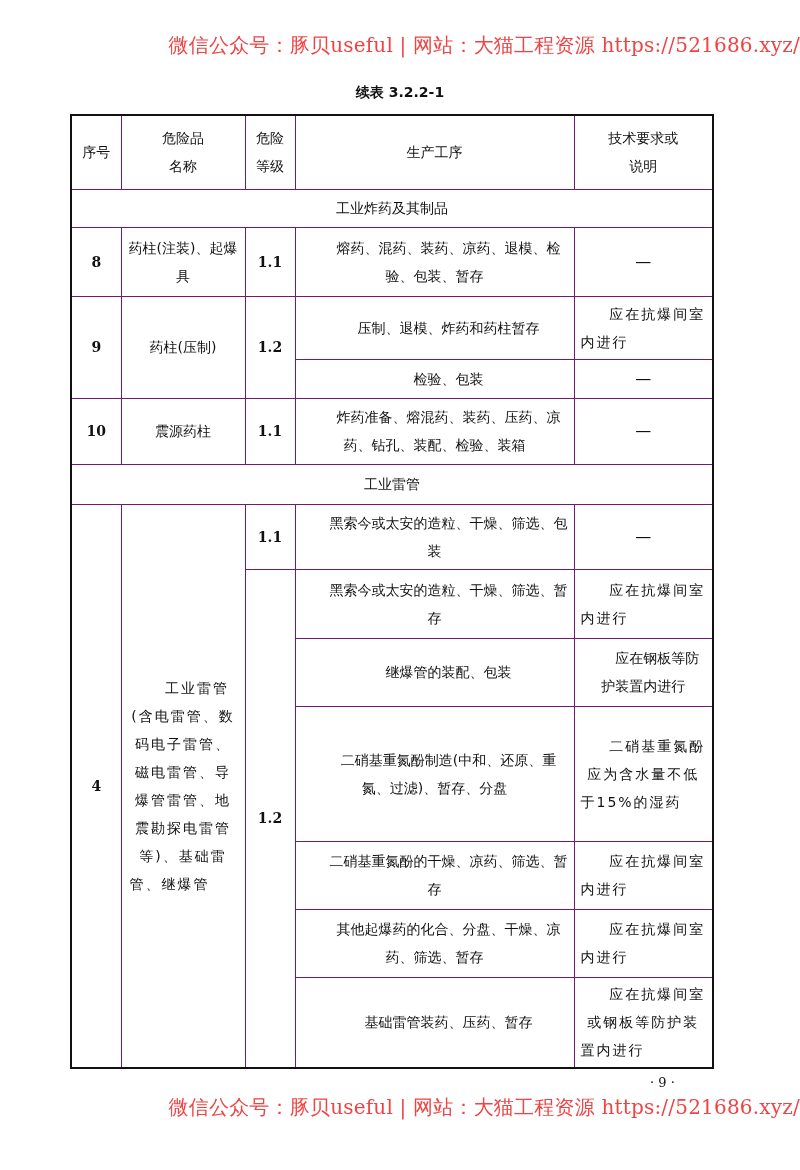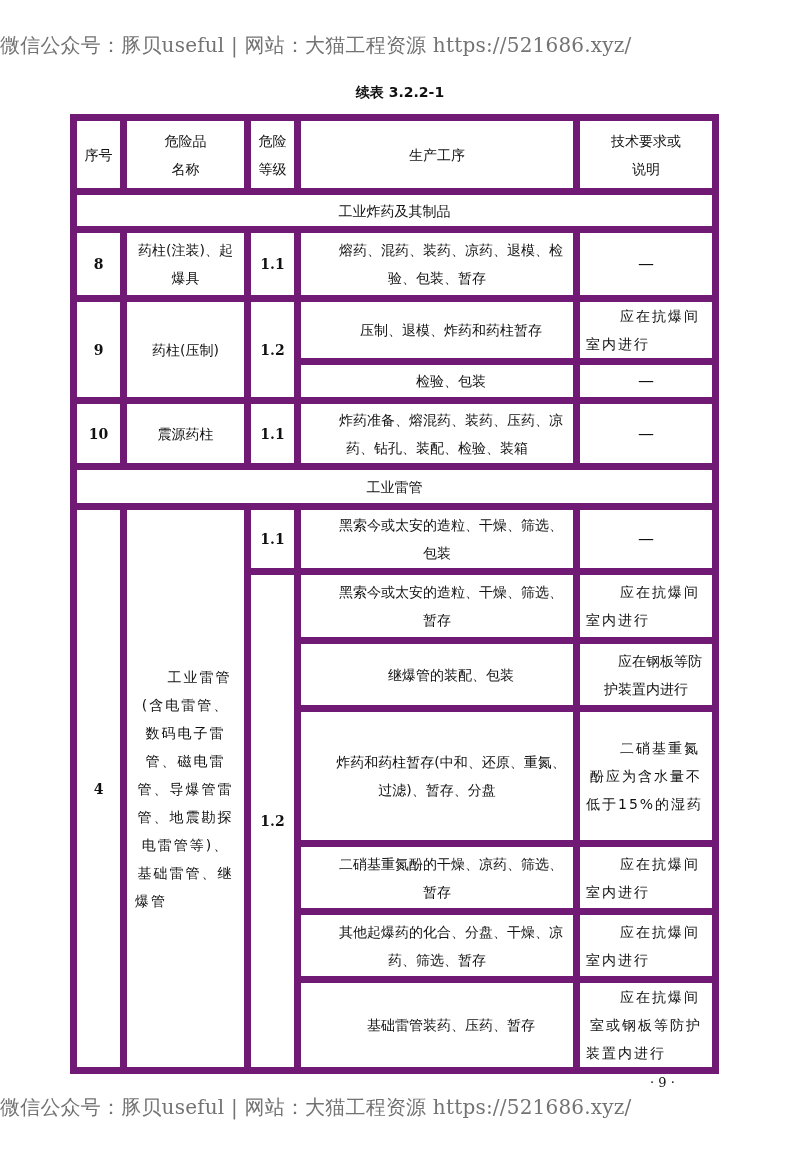--- a/index.html
+++ b/index.html
@@ -1,29 +1,29 @@
 <!DOCTYPE html>
 <html><head>
 <meta charset="utf-8">
 <style>
   html, body { margin:0; padding:0; background:#ffffff; }
   body { width:800px; height:1170px; position:relative; overflow:hidden;
          font-family: "DejaVu Sans", "Liberation Sans", sans-serif; color:#111; }
-  .watermark { position:absolute; left:0; width:800px; text-align:left;
+  .watermark { position:absolute; left:0; width:800px; text-align:right;
                font-family:"DejaVu Serif","Liberation Serif", serif; font-size:20px;
-               color:#737373; letter-spacing:0.2px; white-space:nowrap; }
+               color:#ef4444; letter-spacing:0.2px; white-space:nowrap; }
   .wm-top { top:32px; }
   .wm-bottom { top:1094px; }
   .caption { position:absolute; top:84px; left:0; width:800px; text-align:center;
              font-size:14px; font-weight:bold; }
   .page-no { position:absolute; top:1075px; left:650px; font-size:13px;
              font-family:"DejaVu Serif","Liberation Serif", serif; }
   table.t { position:absolute; left:70px; top:114px; width:642px; border-collapse:collapse;
             table-layout:fixed; font-size:14px; }
-  table.t td { border:7px solid #701a75; padding:0 6px; vertical-align:middle; text-align:center;
+  table.t td { border:1px solid #701a75; padding:0 6px; vertical-align:middle; text-align:center;
                line-height:28px; }
   table.t { border:2px solid #111; }
   .left { text-align:center; }
   .indent { text-indent:2em; }
   .num { font-family:"DejaVu Serif","Liberation Serif", serif; font-weight:bold; }
   .section td { font-weight:normal; }
   .dash { font-size:16px; }
   .justify { text-align:center; text-align-last:left; letter-spacing:2px; }
 </style>
 </head>
@@ -104,21 +104,21 @@
   <tr style="height:69px">
     <td class="num" rowspan="6">1.2</td>
     <td class="left indent">黑索今或太安的造粒、干燥、筛选、暂存</td>
     <td class="left justify indent">应在抗爆间室内进行</td>
   </tr>
   <tr style="height:68px">
     <td class="left indent">继爆管的装配、包装</td>
     <td class="left indent">应在钢板等防护装置内进行</td>
   </tr>
   <tr style="height:135px">
-    <td class="left indent">炸药和药柱暂存(中和、还原、重氮、过滤)、暂存、分盘</td>
+    <td class="left indent">二硝基重氮酚制造(中和、还原、重氮、过滤)、暂存、分盘</td>
     <td class="left justify indent">二硝基重氮酚应为含水量不低于15%的湿药</td>
   </tr>
   <tr style="height:68px">
     <td class="left indent">二硝基重氮酚的干燥、凉药、筛选、暂存</td>
     <td class="left justify indent">应在抗爆间室内进行</td>
   </tr>
   <tr style="height:68px">
     <td class="left indent">其他起爆药的化合、分盘、干燥、凉药、筛选、暂存</td>
     <td class="left justify indent">应在抗爆间室内进行</td>
   </tr>

